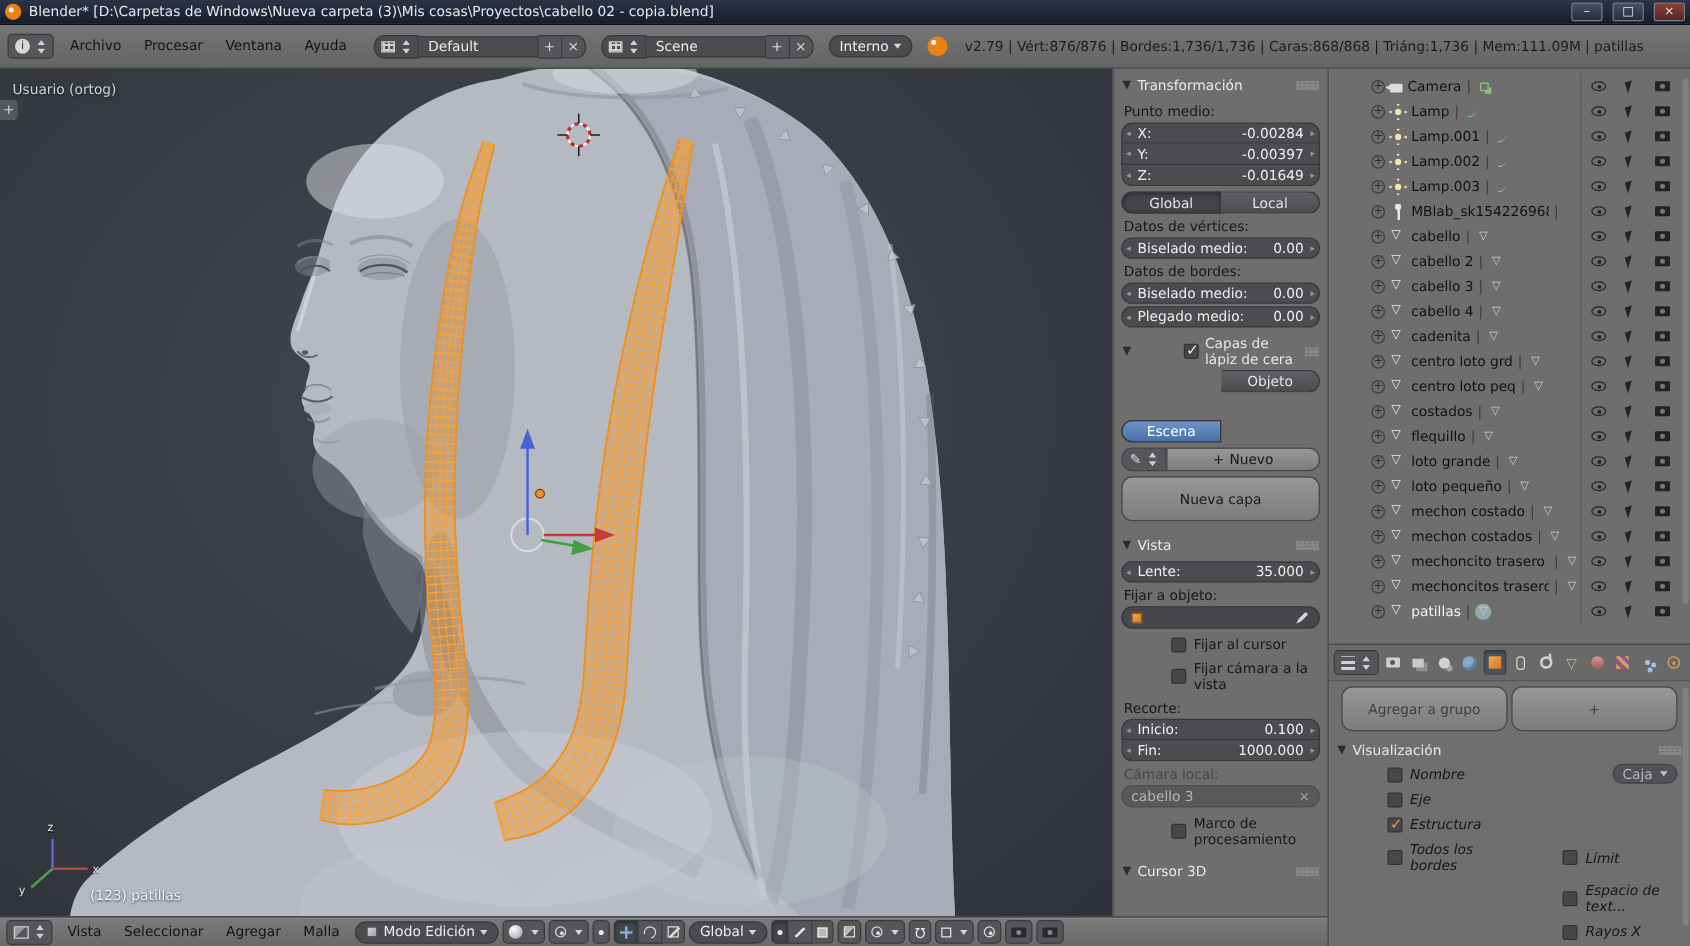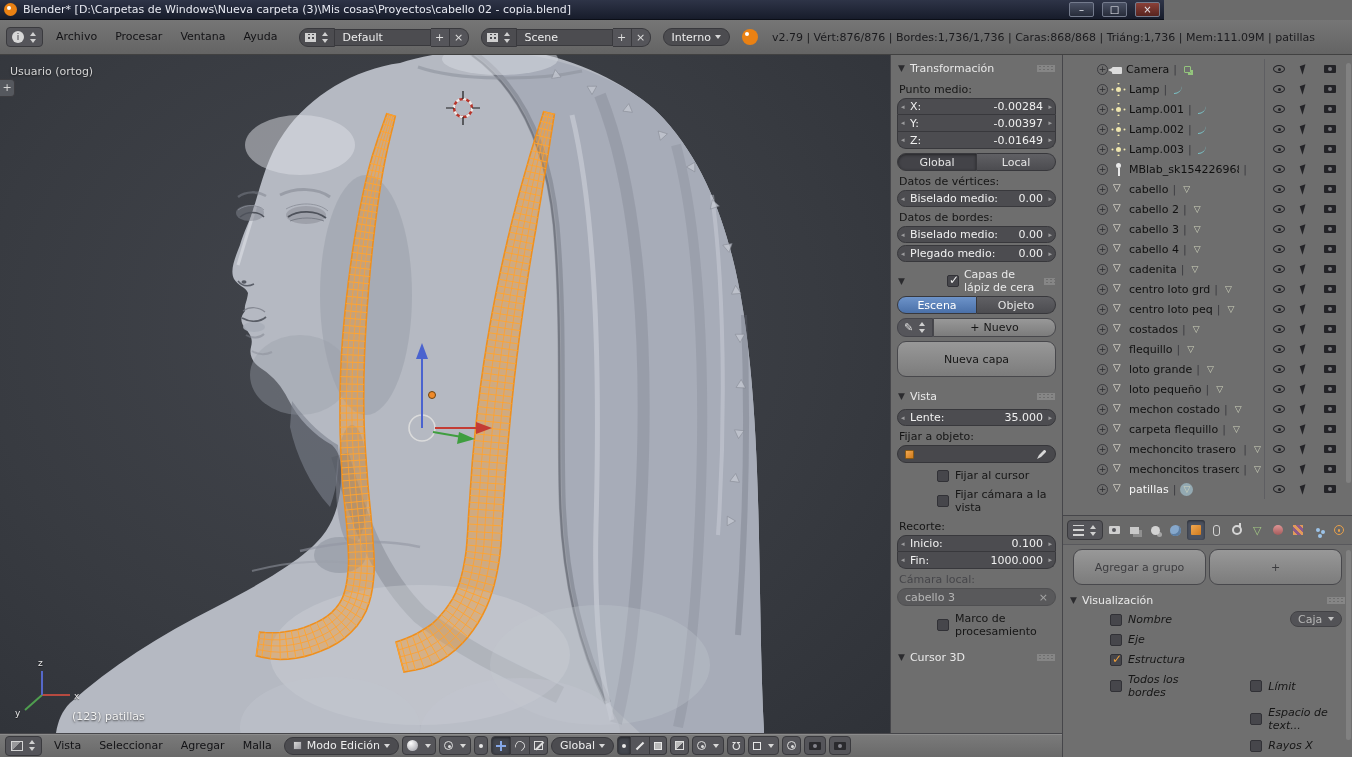--- a/index.html
+++ b/index.html
@@ -1,21 +1,21 @@
 <!DOCTYPE html>
 <html><head>
 <meta charset="utf-8">
 <style>
   html,body{margin:0;padding:0;}
   body{width:1352px;height:757px;position:relative;overflow:hidden;background:#6b6b6b;
        font-family:"DejaVu Sans",sans-serif;font-size:11px;color:#141414;-webkit-font-smoothing:antialiased;}
   *{box-sizing:border-box;}
 
   
-  .titlebar{position:absolute;left:0;top:0;width:1164px;height:20px;
+  .titlebar{position:absolute;left:0;top:0;width:1352px;height:20px;
     background:linear-gradient(#2e3447,#171c2b);display:flex;align-items:center;padding:0 4px;gap:6px;
     border-bottom:1px solid #0c0f18;}
   .blogo{width:13px;height:13px;border-radius:50%;background:#ea8113;position:relative;flex:0 0 auto;}
   .blogo::after{content:"";position:absolute;left:3px;top:3px;width:4px;height:4px;border-radius:50%;background:#fff;}
   .tb-title{color:#e8eaf2;font-size:11px;white-space:nowrap;overflow:hidden;flex:1;}
   .winbtn{width:25px;height:15px;border:1px solid #747b8d;border-radius:2px;color:#e6e8ef;
     background:linear-gradient(#4a5164,#272c3a);font-size:10px;line-height:13px;text-align:center;margin-left:2px;flex:0 0 auto;}
   .winbtn.close{background:linear-gradient(#8a4038,#58241f);}
 
   
@@ -79,21 +79,21 @@
   .num .val{margin-left:auto;}
   .num.st-top{border-radius:9px 9px 0 0;margin-bottom:0;}
   .num.st-mid{border-radius:0;margin-top:0;margin-bottom:0;border-top:none;}
   .num.st-bot{border-radius:0 0 9px 9px;margin-top:0;border-top:none;}
   .segpair{display:flex;margin:4px 6px;}
   .seg{flex:1;height:18px;border:1px solid #38383c;background:linear-gradient(#606064,#4c4c50);color:#e4e4e4;
     display:flex;align-items:center;justify-content:center;}
   .seg.first{border-radius:9px 0 0 9px;}
   .seg.last{border-radius:0 9px 9px 0;border-left:none;}
   .seg.pressed{background:#434348;box-shadow:inset 0 1px 3px rgba(0,0,0,.45);}
-  .seg.blue{background:linear-gradient(#6d93c9,#4a70a8);color:#fff;}
+  .seg.blue{background:linear-gradient(#6d93c9,#4a70a8);color:#fff;margin-top:40px;}
   .gp-row{display:flex;margin:4px 6px;}
   .gp-db{width:36px;height:19px;background:#55555a;border:1px solid #44444a;border-radius:9px 0 0 9px;
     display:flex;align-items:center;justify-content:center;gap:2px;color:#ddd;}
   .gp-new{flex:1;height:19px;border-radius:0 9px 9px 0;border-left:none;display:flex;align-items:center;justify-content:center;gap:4px;
     background:linear-gradient(#989898,#7c7c7c);border:1px solid #48484c;color:#161616;}
   .opbtn{margin:4px 6px;}
   .cbrow{display:flex;align-items:center;gap:6px;margin:6px 9px;color:#161616;padding-left:37px;}
   .objfield{height:18px;background:#48484c;border:1px solid #36363a;border-radius:9px;margin:2px 6px;
     display:flex;align-items:center;gap:6px;padding:0 7px;color:#ededed;}
   .cube-ico{width:9px;height:9px;background:linear-gradient(135deg,#f2a851,#d07b1c);border:1px solid #8a5a14;border-radius:1px;}
@@ -823,21 +823,21 @@
           <span class="eye-ico"></span>
           <span class="cur-ico"></span>
           <span class="rcam-ico"></span>
         </span>
       </div>
 
       <div class="orow t-mesh">
         <span class="o-main">
           <span class="o-plus">+</span>
           <span class="o-ico"></span>
-          <span class="o-name">carpeta flequillo</span>
+          <span class="o-name">mechon costados</span>
           <span class="o-pipe">|</span>
           <span class="o-data"></span>
         </span>
         <span class="o-restrict">
           <span class="eye-ico"></span>
           <span class="cur-ico"></span>
           <span class="rcam-ico"></span>
         </span>
       </div>
 

